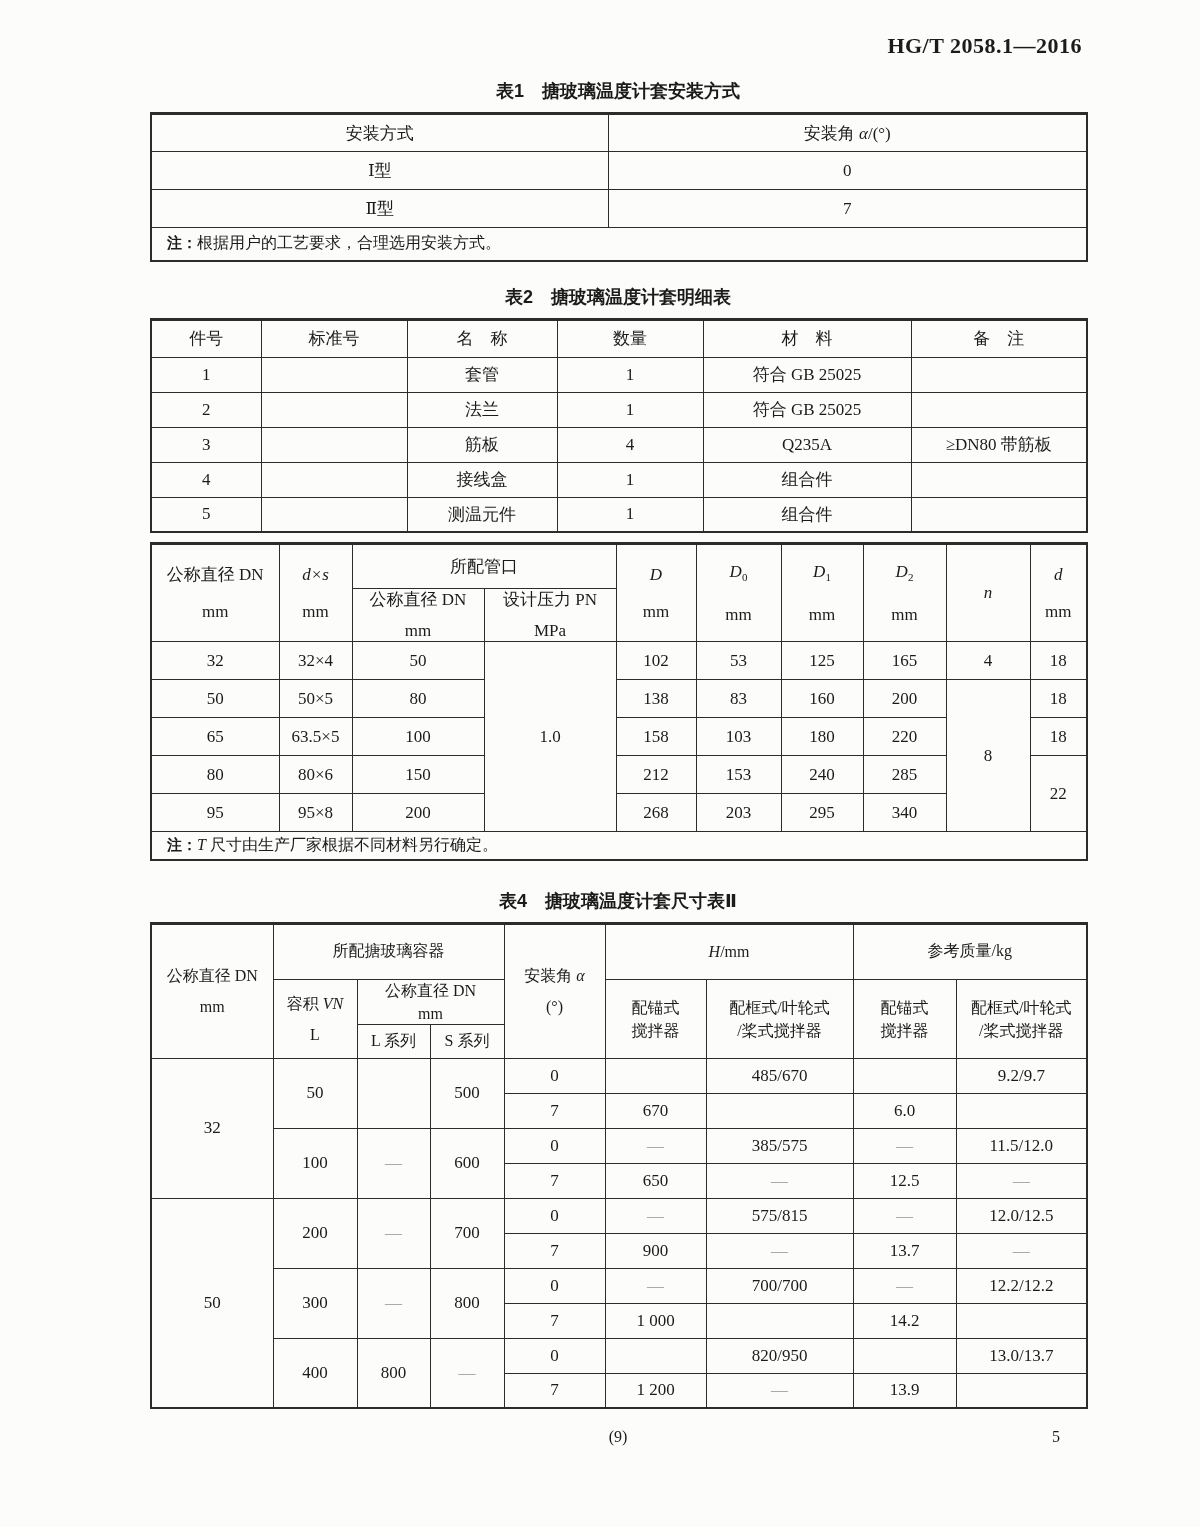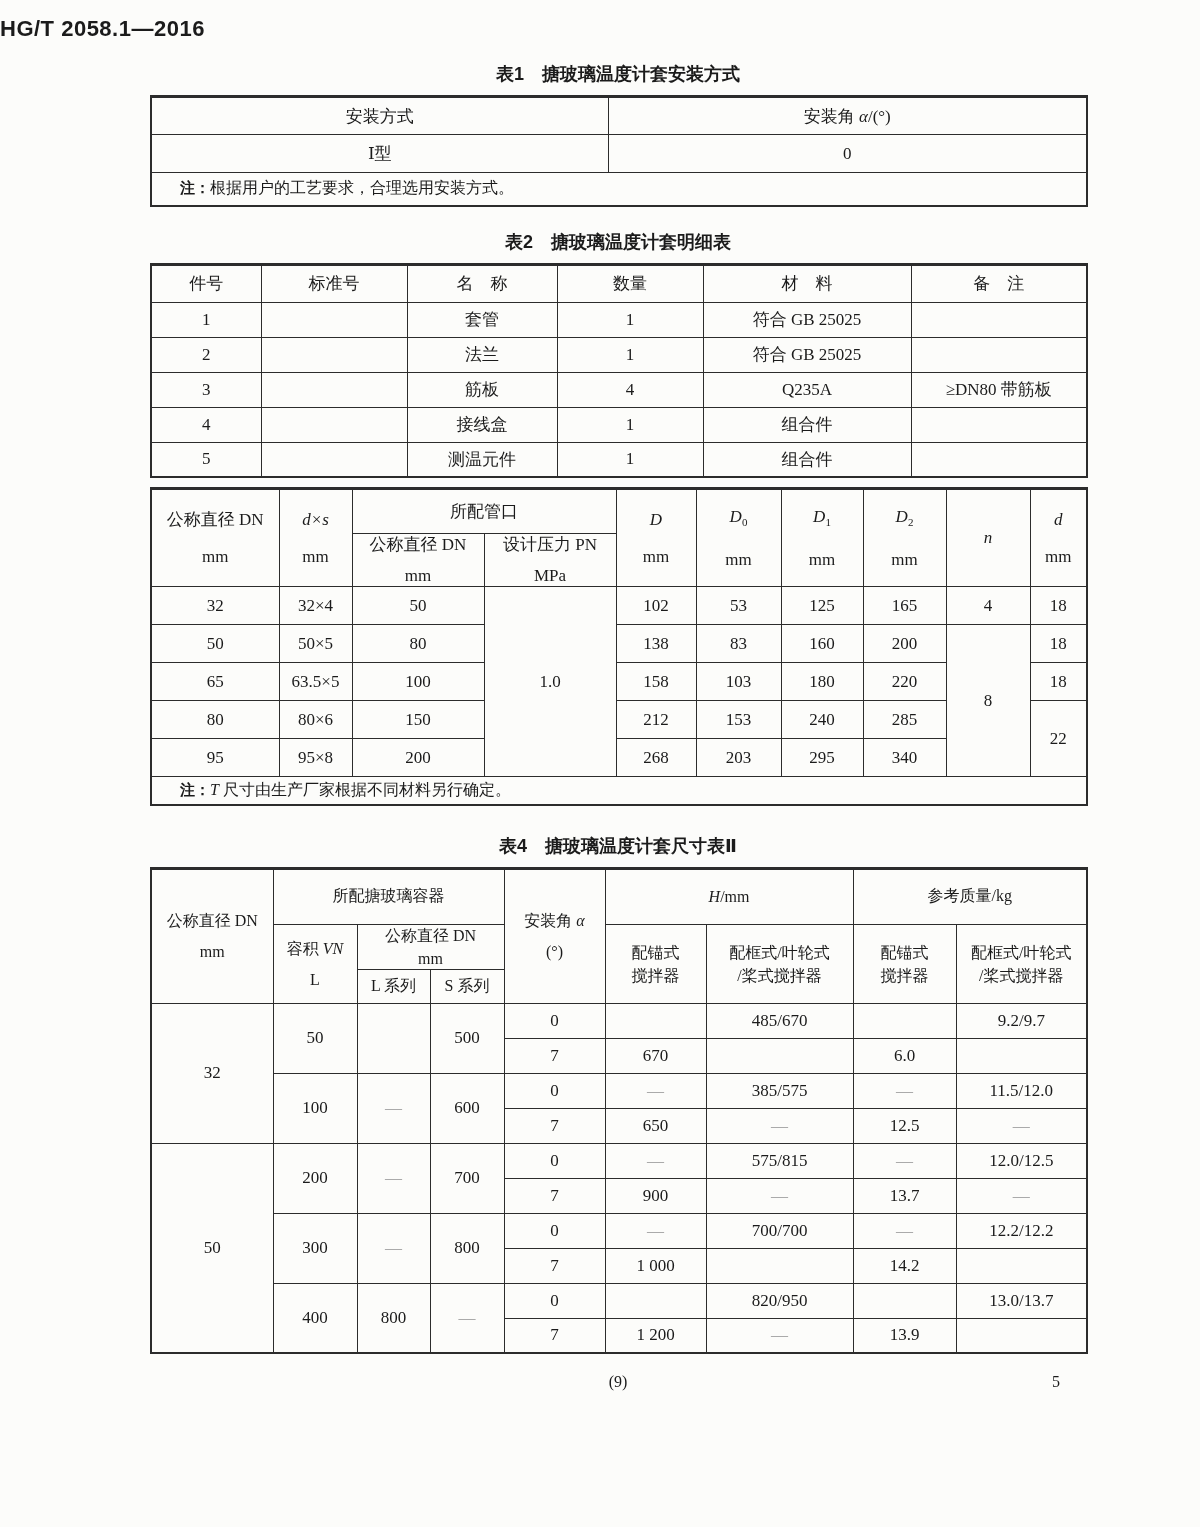--- a/index.html
+++ b/index.html
@@ -4,22 +4,23 @@
 <style>
   * { box-sizing: border-box; }
   html,body { margin:0; padding:0; }
   body {
     width:1200px; height:1527px;
     background:#fcfcfa;
     color:#1b1b1b;
     font-family:"Liberation Serif","DejaVu Serif",serif;
   }
   .doc-number {
-    padding:16px 118px 0 0;
-    font-family:Liberation Sans, sans-serif;
+    text-align:right;
+    padding:33px 118px 0 0;
+    font-family:Liberation Serif, serif;
     font-weight:bold; font-size:22px; line-height:26px;
     letter-spacing:0.5px;
   }
   .content { width:936px; margin-left:150px; }
   .tbl-title {
     text-align:center;
     font-family:"Liberation Sans","DejaVu Sans",sans-serif;
     font-weight:bold; font-size:18px; line-height:24px;
   }
   #t1-title { margin-top:20px; }
@@ -48,21 +49,21 @@
   tr.t2r  { height:35px; }
   tr.t3h1 { height:45px; }
   tr.t3h2 { height:50px; }
   tr.t3r  { height:38px; }
   tr.t3n  { height:28px; }
   tr.t4h1 { height:56px; }
   tr.t4h2 { height:39px;padding-left:24px; }
   tr.t4h3 { height:34px; }
   tr.t4r  { height:35px; }
   .note-cell {
-    text-align:left; padding-left:28px;
+    text-align:left; padding-left:15px;
     font-size:16px;
     margin-top:9px;
   }
   .note-label {
     font-family:"Liberation Sans","DejaVu Sans",sans-serif;
     font-weight:bold; font-size:15px;
   }
   .var { font-style:italic; font-family:"Liberation Serif","DejaVu Serif",serif; }
   sub { font-size:11px; }
   td.faint, .faint { color:#9c9c9c; }
@@ -88,20 +89,24 @@
         <col style="width:479px">
       </colgroup>
     <tbody>
         <tr class="t1r">
       <th>安装方式</th>
       <th><span>安装角 </span><span class="var">α</span><span>/(°)</span></th>
     </tr>
     <tr class="t1r">
       <td>Ⅰ型</td>
       <td>0</td>
+    </tr>
+    <tr class="t1r">
+      <td>Ⅱ型</td>
+      <td>7</td>
     </tr>
     <tr class="t1n">
       <td colspan="2" class="note-cell"><span class="note-label">注：</span><span>根据用户的工艺要求，合理选用安装方式。</span></td>
     </tr>
   </tbody>
     </table>
 
   <div class="tbl-title" id="t2-title">表2　搪玻璃温度计套明细表</div>
   <table id="t2">
     <colgroup>

